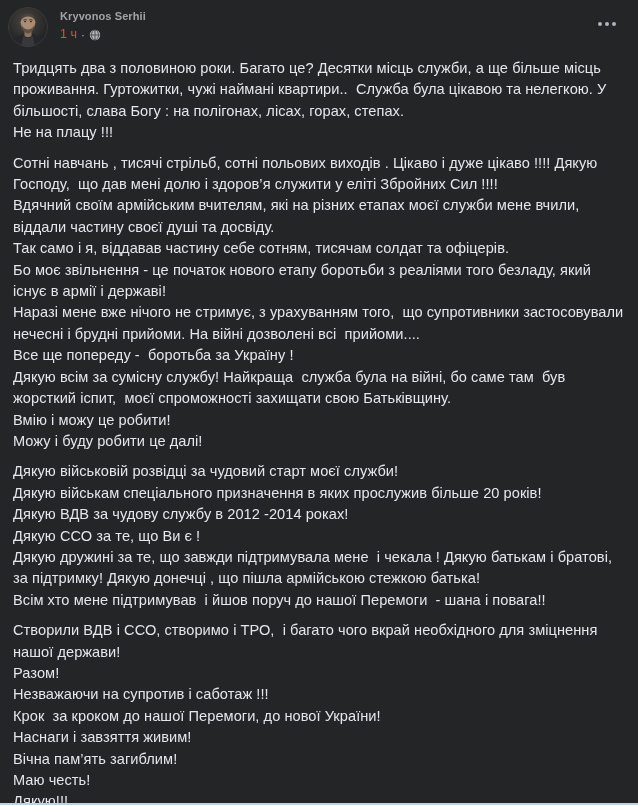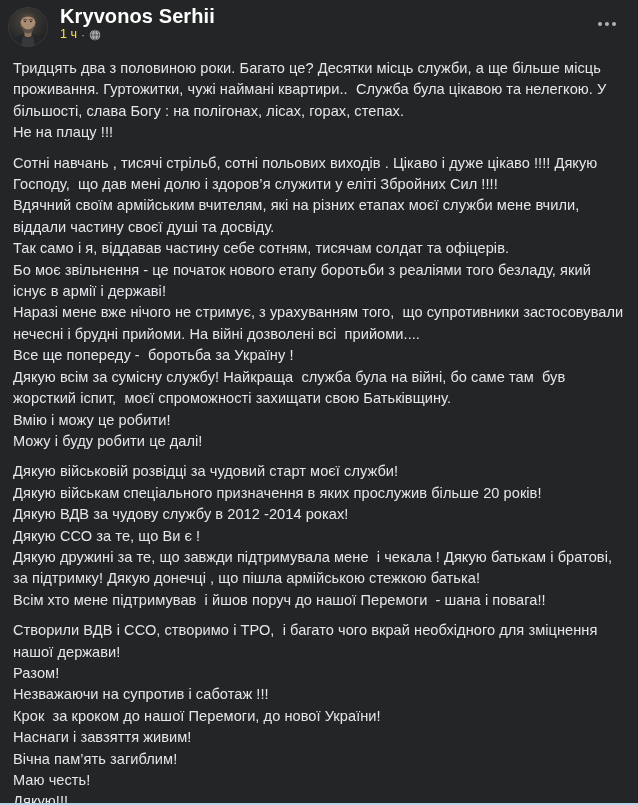--- a/index.html
+++ b/index.html
@@ -49,37 +49,37 @@
 
   .header-text {
     display: flex;
     flex-direction: column;
     justify-content: center;
     margin-left: 12px;
     padding-top: 2px;
   }
 
   .author-name {
-    color: #ffffff;
-    font-size: 20px;
+    color: #a3a3a3;
+    font-size: 11px;
     font-weight: bold;
     line-height: 18px;
     letter-spacing: 0.1px;
     white-space: nowrap;
   }
 
   .meta-row {
     display: flex;
     align-items: center;
     margin-top: 2px;
     color: #b0b3b8;
     font-size: 12.5px;
     line-height: 15px;
   }
-  .meta-time { color: #fde047; }
+  .meta-time { color: #ef4444; }
   .meta-dot {
     margin: 0 4px;
     color: #b0b3b8;
     font-size: 12px;
     line-height: 12px;
   }
   .globe-icon {
     display: inline-flex;
     width: 13px;
     height: 13px;

